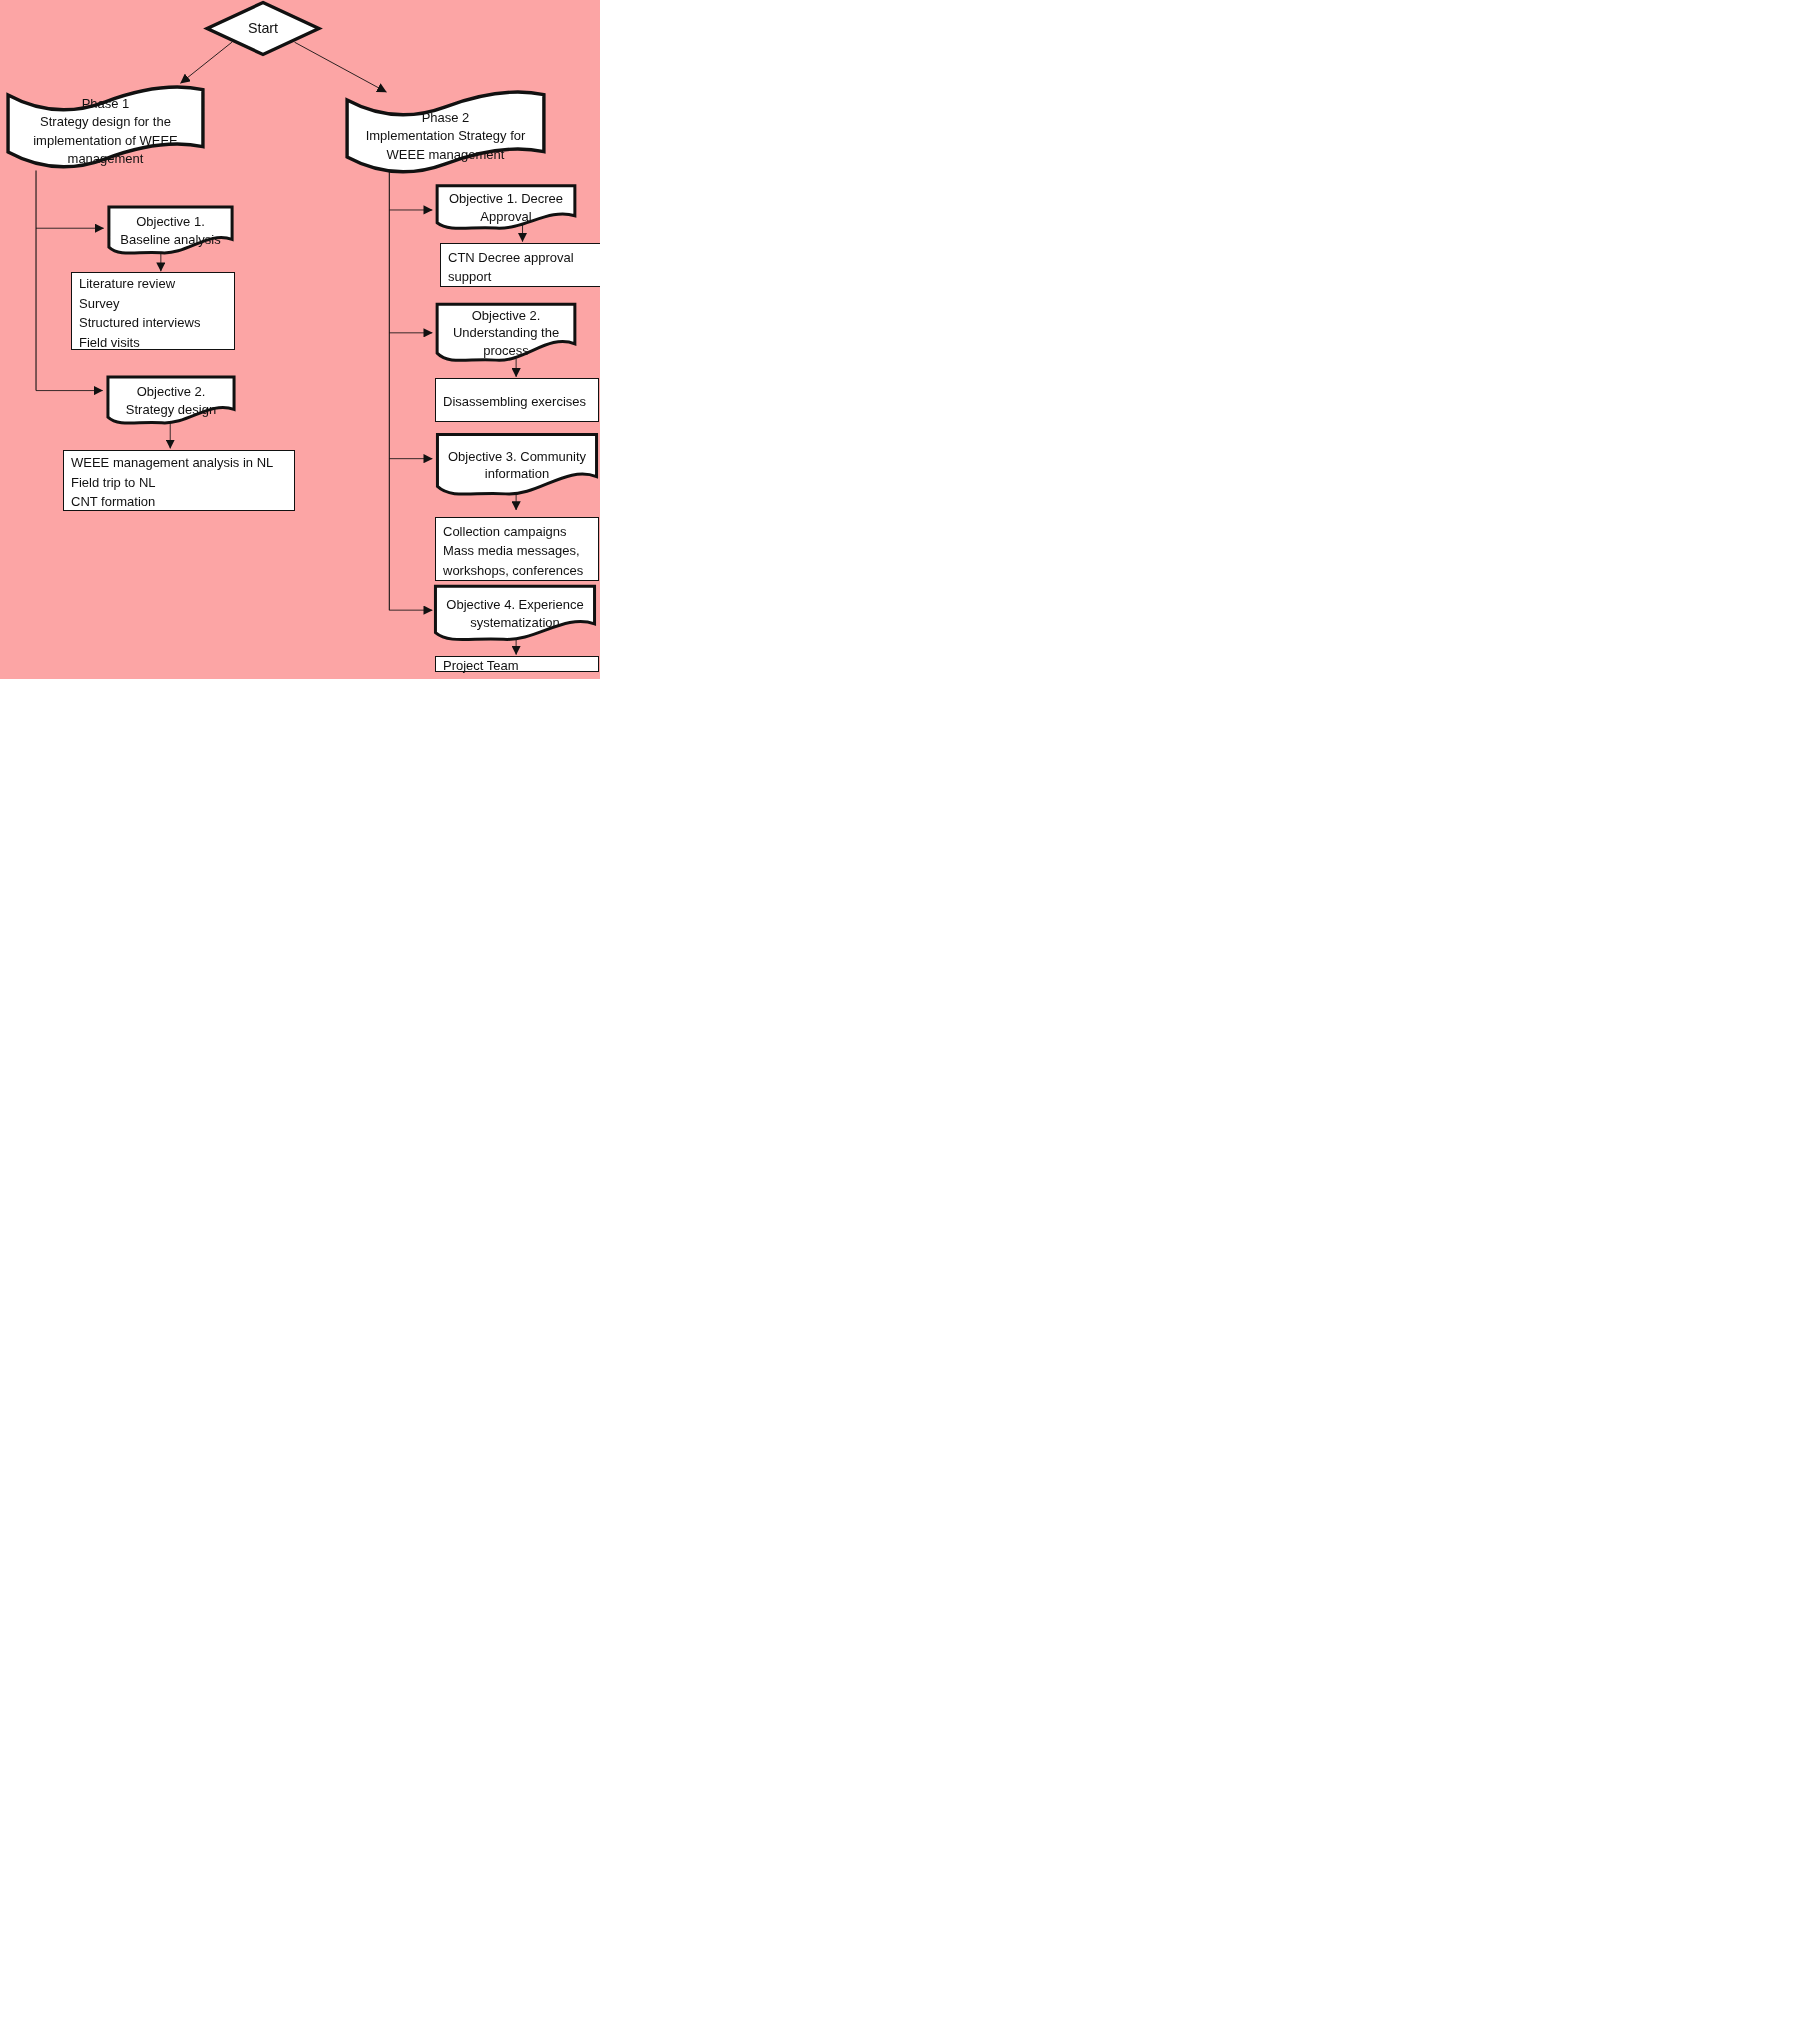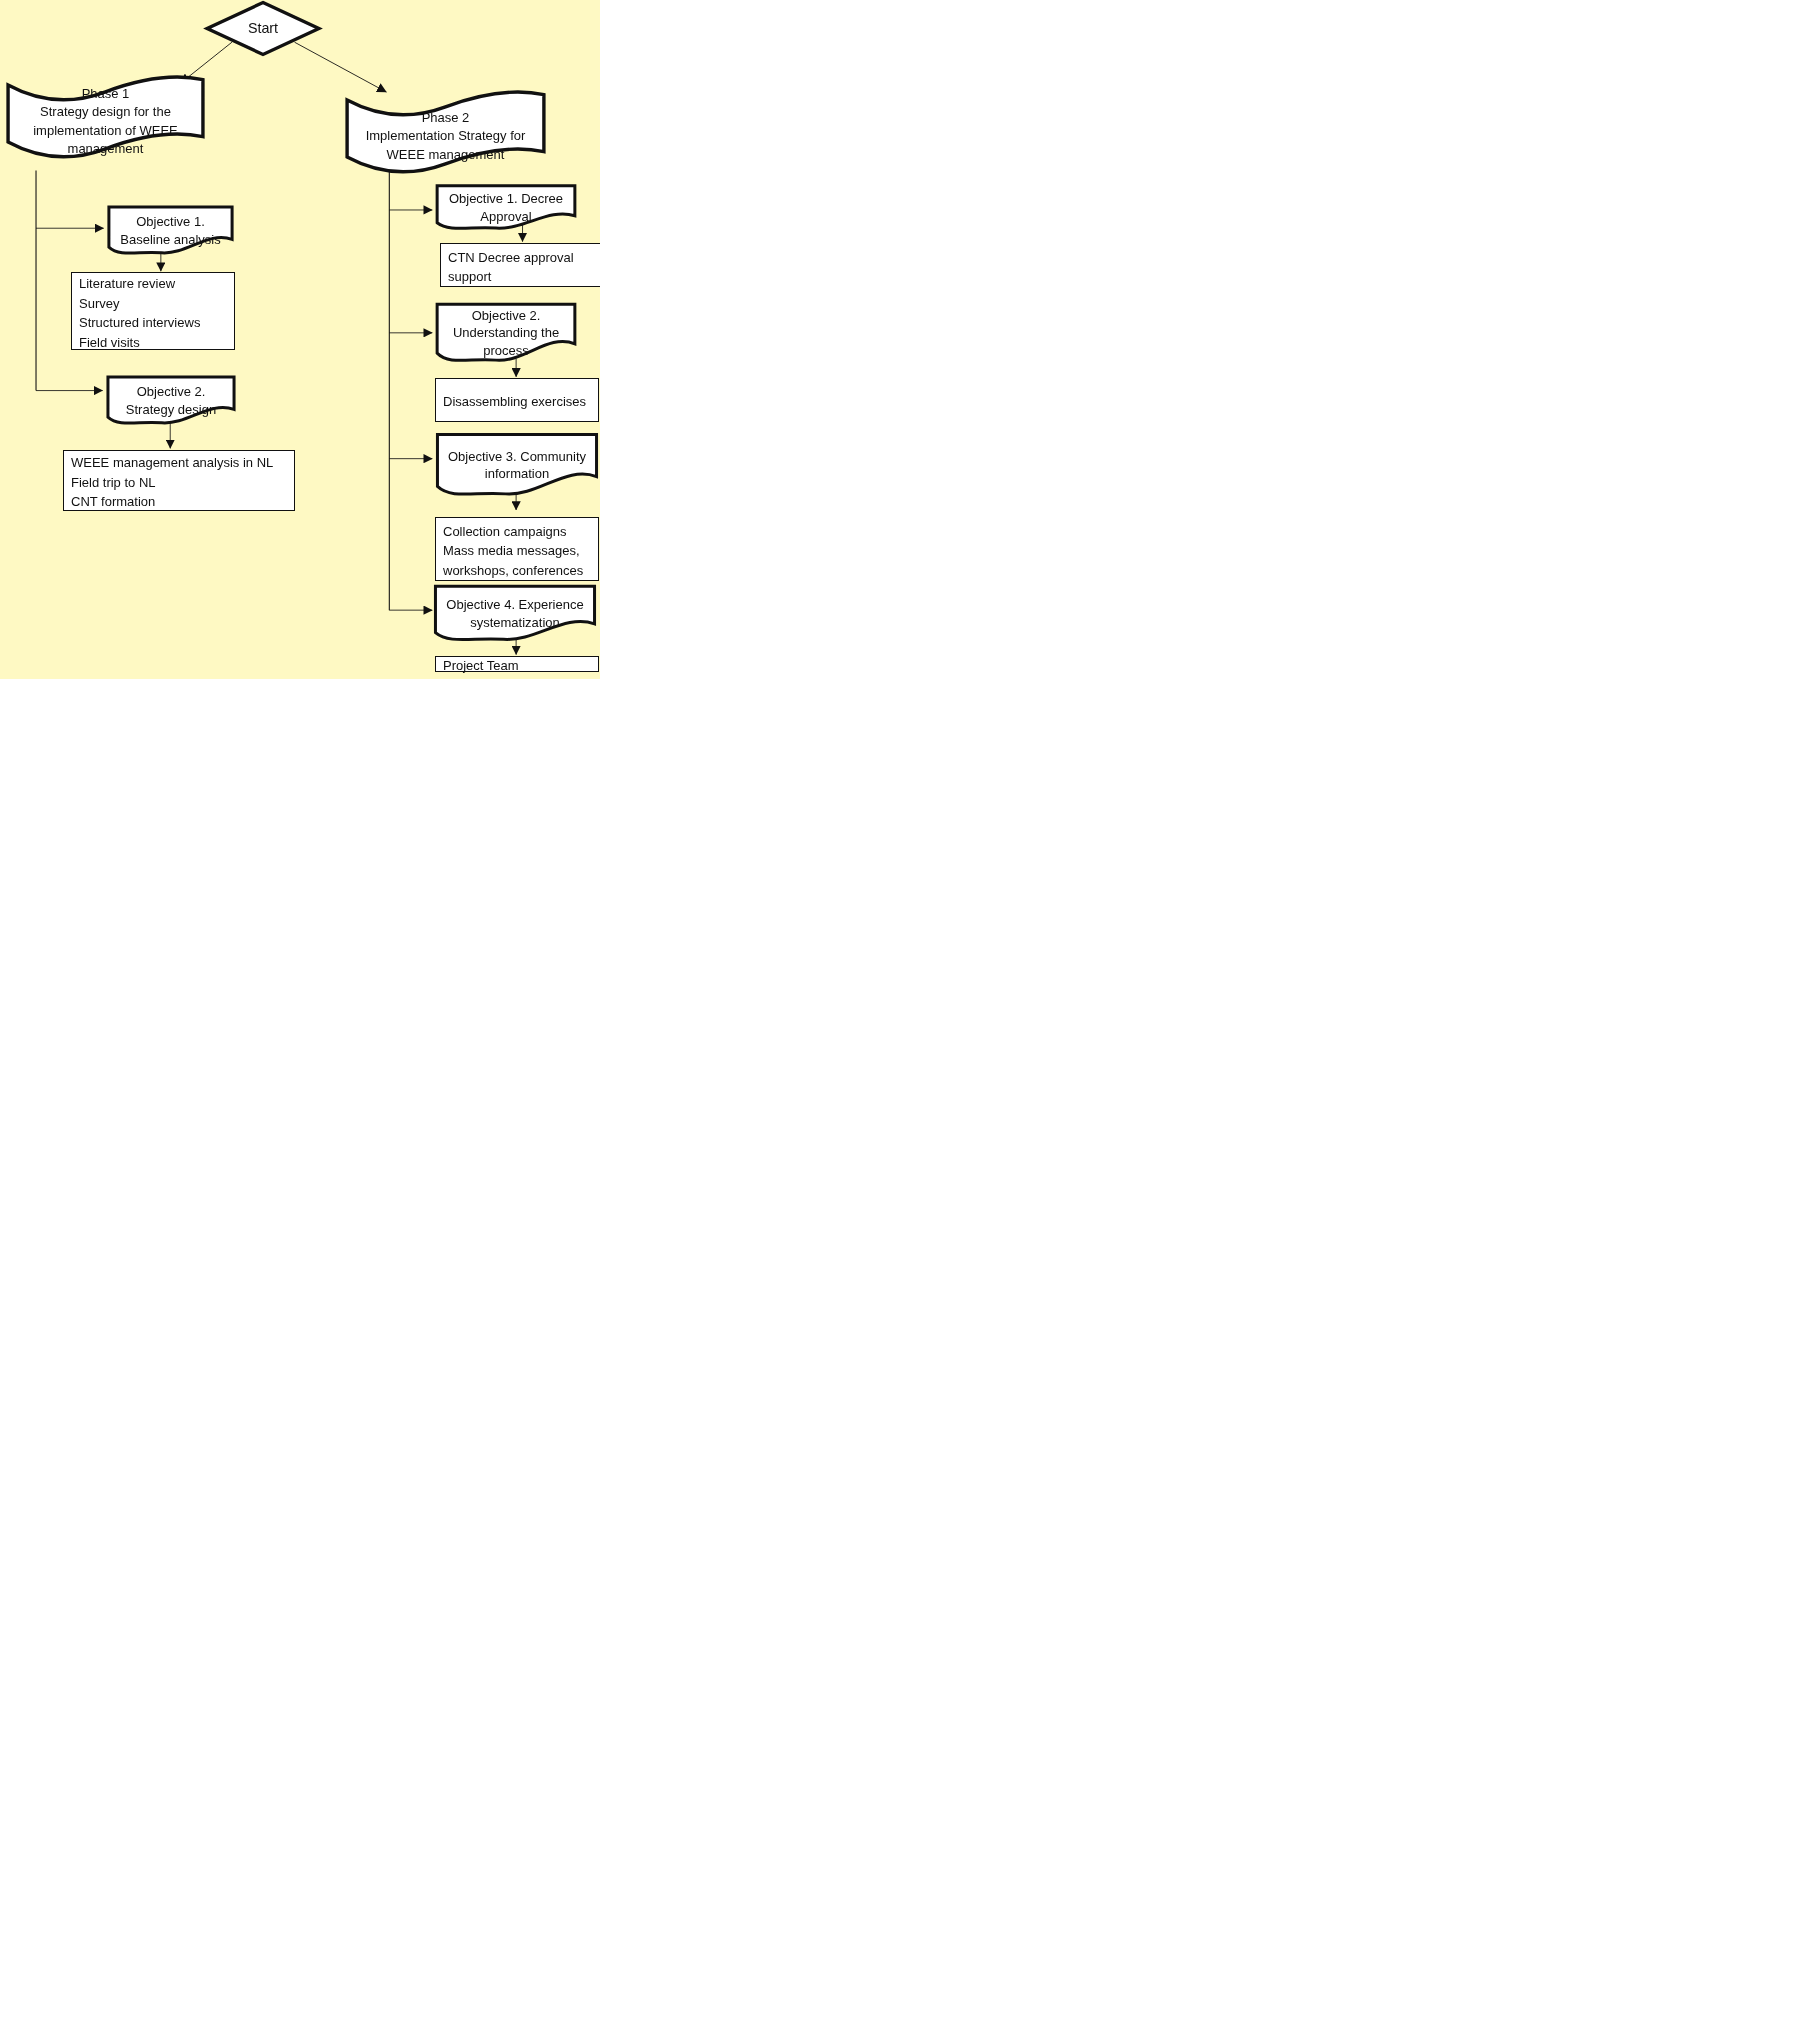--- a/index.html
+++ b/index.html
@@ -1,19 +1,19 @@
 <!DOCTYPE html>
 <html style="font-size:8px"><head>
 <meta charset="utf-8">
 <style>
   html,body{margin:0;padding:0;background:#fff;}
   .canvas{
     position:relative;
     width:600px;height:679px;
-    background:#fef9c3;
+    background:#fca5a5;
     font-family:"Liberation Sans",sans-serif;
     color:#111;
     overflow:hidden;
   }
   .wires{position:absolute;left:0;top:0;z-index:1;}
   .wires line{stroke:#111;}
   .node{position:absolute;z-index:2;}
   .node > svg{position:absolute;left:0;top:0;width:100%;height:100%;overflow:visible;}
   .node .shape-path{fill:#fff;stroke:#111;vector-effect:non-scaling-stroke;}
   .label{
@@ -62,21 +62,21 @@
     <line x1="1046" y1="1294" x2="1046" y2="1326" stroke-width="1.7" marker-end="url(#ah)"></line>
   </svg>
 
   <div class="node start" style="left:206px;top:1.5px;width:114px;height:53px;">
     <svg viewBox="0 0 100 100" preserveAspectRatio="none">
       <polygon class="shape-path" points="50,1 99,50 50,99 1,50" stroke-width="3.4"></polygon>
     </svg>
     <div class="label">Start</div>
   </div>
 
-  <div class="node flag" style="left:4px;top:66px;width:203px;height:95px;">
+  <div class="node flag" style="left:4px;top:76px;width:203px;height:95px;">
     <svg viewBox="0 0 100 70" preserveAspectRatio="none">
       <path class="shape-path" d="M2,14 C18,27 34,28 50,19 C66,10 82,5 98,10 L98,52 C82,47 66,52 50,61 C34,70 18,69 2,56 Z" stroke-width="3.4"></path>
     </svg>
     <div class="label">Phase 1
 Strategy design for the
 implementation of WEEE
 management</div>
   </div>
 
   <div class="node flag" style="left:343px;top:81px;width:205px;height:95px;">

